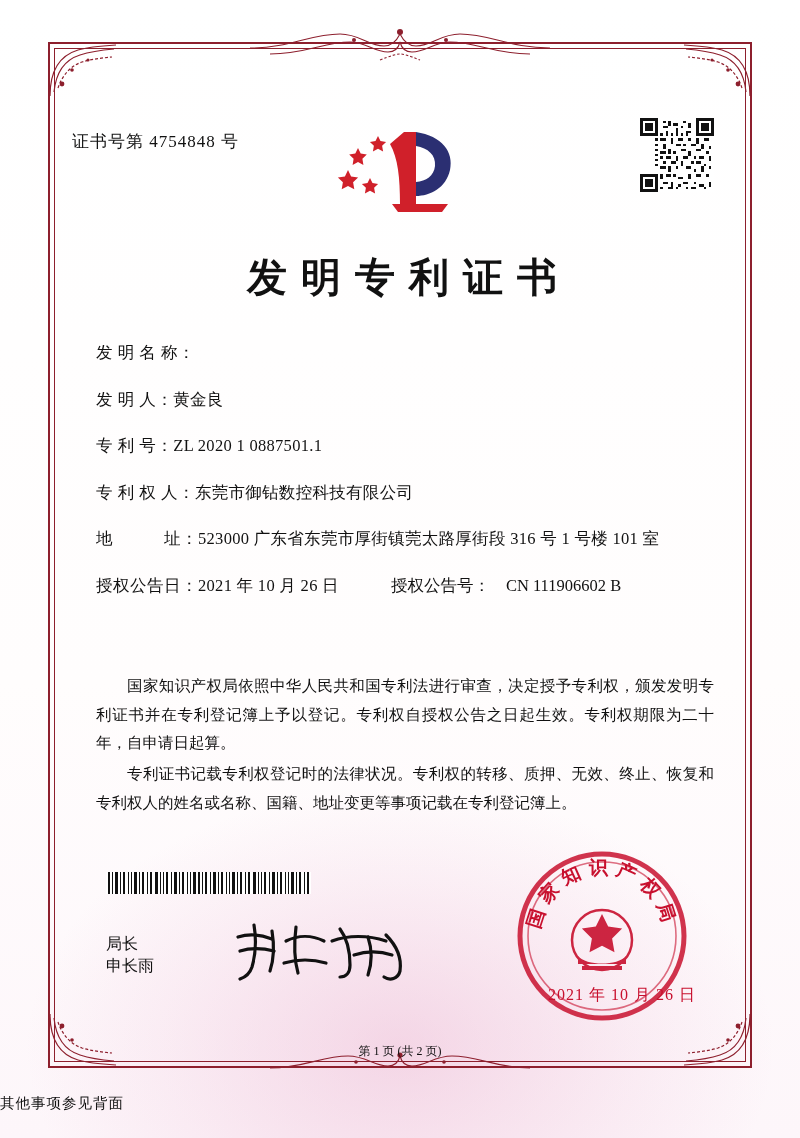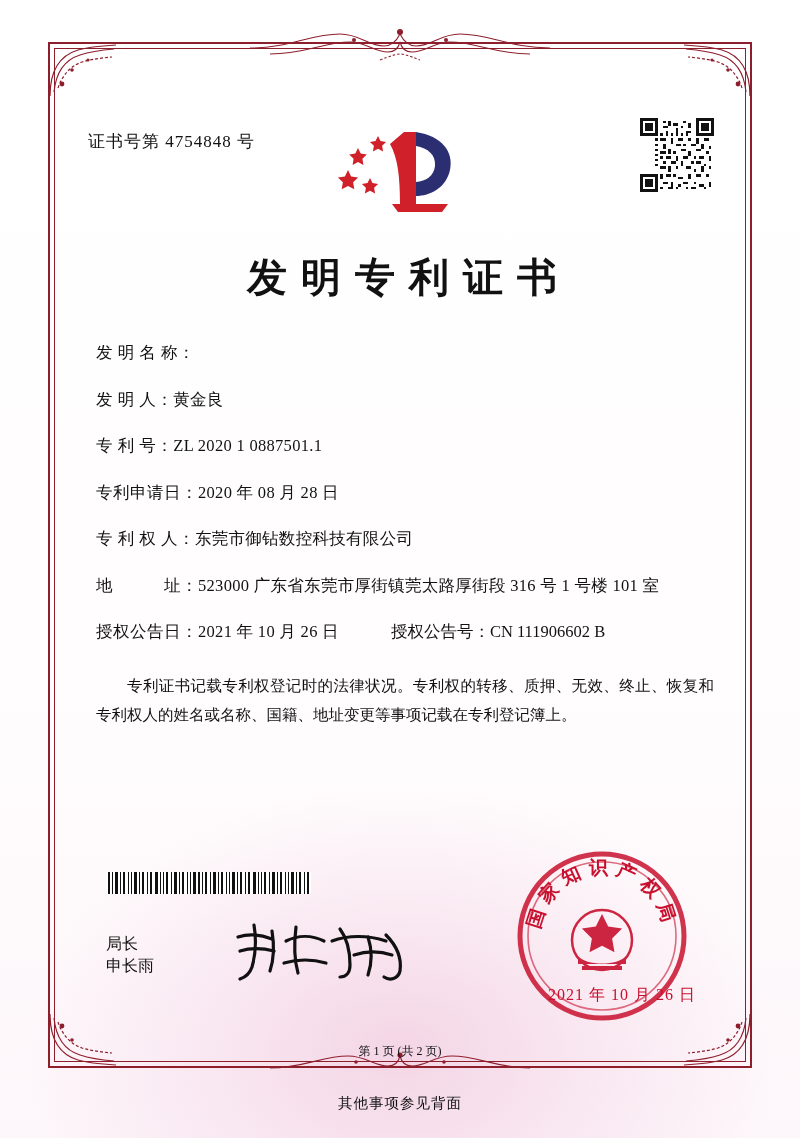--- a/index.html
+++ b/index.html
@@ -50,21 +50,21 @@
   }
   .top-orn svg{width:100%;height:100%;display:block;}
   .bottom-orn{
     position:absolute;left:50%;bottom:-18px;transform:translateX(-50%);
     width:260px;height:34px;color:#8d1f2d;
   }
   .bottom-orn svg{width:100%;height:100%;display:block;}
 
   
   .cert-no{
-    position:absolute;left:88px;top:130px;
+    position:absolute;left:72px;top:130px;
     font-size:17px;letter-spacing:1px;color:#111;
     white-space:nowrap;
   }
 
   .qr{
     position:absolute;right:86px;top:118px;
     width:74px;height:74px;
   }
   .qr svg{display:block;width:100%;height:100%;}
 
@@ -105,21 +105,21 @@
     letter-spacing:0.5px;
   }
   .value{
     flex:1 1 auto;
     letter-spacing:0.3px;
   }
   .row.inline-two .value{flex:0 0 auto;}
   .row .second-label{
     margin-left:52px;white-space:pre;
   }
-  .row .second-value{margin-left:0;}
+  .row .second-value{margin-left:16px;}
 
   
   .para-wrap{
     position:absolute;left:96px;right:86px;top:672px;
     font-size:15.5px;line-height:1.85;color:#111;
     text-align:justify;
   }
   .para{margin:0 0 2px 0;text-indent:2em;}
 
   
@@ -156,21 +156,21 @@
     white-space:nowrap;
   }
 
   
   .page-num{
     position:absolute;left:0;right:0;top:1043px;
     text-align:center;font-size:12px;color:#111;
   }
   .footer-note{
     position:absolute;left:0;right:0;top:1094px;
-    text-align:center;font-size:14.5px;color:#111;letter-spacing:1px;
+    font-size:14.5px;color:#111;letter-spacing:1px;
   }
 </style>
 </head>
 <body>
 
 <div class="page">
 
   <div class="frame">
 
     <div class="corner tl">
@@ -370,40 +370,37 @@
     </div>
     <div class="row">
       <span class="label">发 明 人：</span>
       <span class="value">黄金良</span>
     </div>
     <div class="row">
       <span class="label">专 利 号：</span>
       <span class="value">ZL 2020 1 0887501.1</span>
     </div>
     <div class="row">
-      <span class="label">专利申请日：</span>
-      <span class="value">2020 年 08 月 28 日</span>
-    </div>
-    <div class="row">
       <span class="label">专 利 权 人：</span>
       <span class="value">东莞市御钻数控科技有限公司</span>
     </div>
     <div class="row">
       <span class="label">地　　　址：</span>
       <span class="value">523000 广东省东莞市厚街镇莞太路厚街段 316 号 1 号楼 101 室</span>
     </div>
     <div class="row inline-two">
       <span class="label">授权公告日：</span>
       <span class="value">2021 年 10 月 26 日</span>
       <span class="second-label">授权公告号：</span>
       <span class="second-value">CN 111906602 B</span>
     </div>
   </div>
 
   <div class="para-wrap">
+    <p class="para">国家知识产权局依照中华人民共和国专利法进行审查，决定授予专利权，颁发发明专利证书并在专利登记簿上予以登记。专利权自授权公告之日起生效。专利权期限为二十年，自申请日起算。</p>
     <p class="para">专利证书记载专利权登记时的法律状况。专利权的转移、质押、无效、终止、恢复和专利权人的姓名或名称、国籍、地址变更等事项记载在专利登记簿上。</p>
   </div>
 
   <div class="barcode">
     <svg viewBox="0 0 205 22" shape-rendering="crispEdges" width="205" height="22">
       <rect width="205" height="22" fill="#fff"></rect>
       <g fill="#111">
         <rect x="2" y="0" width="2" height="22"></rect>
           <rect x="6" y="0" width="1" height="22"></rect>
         <rect x="9" y="0" width="3" height="22"></rect>

